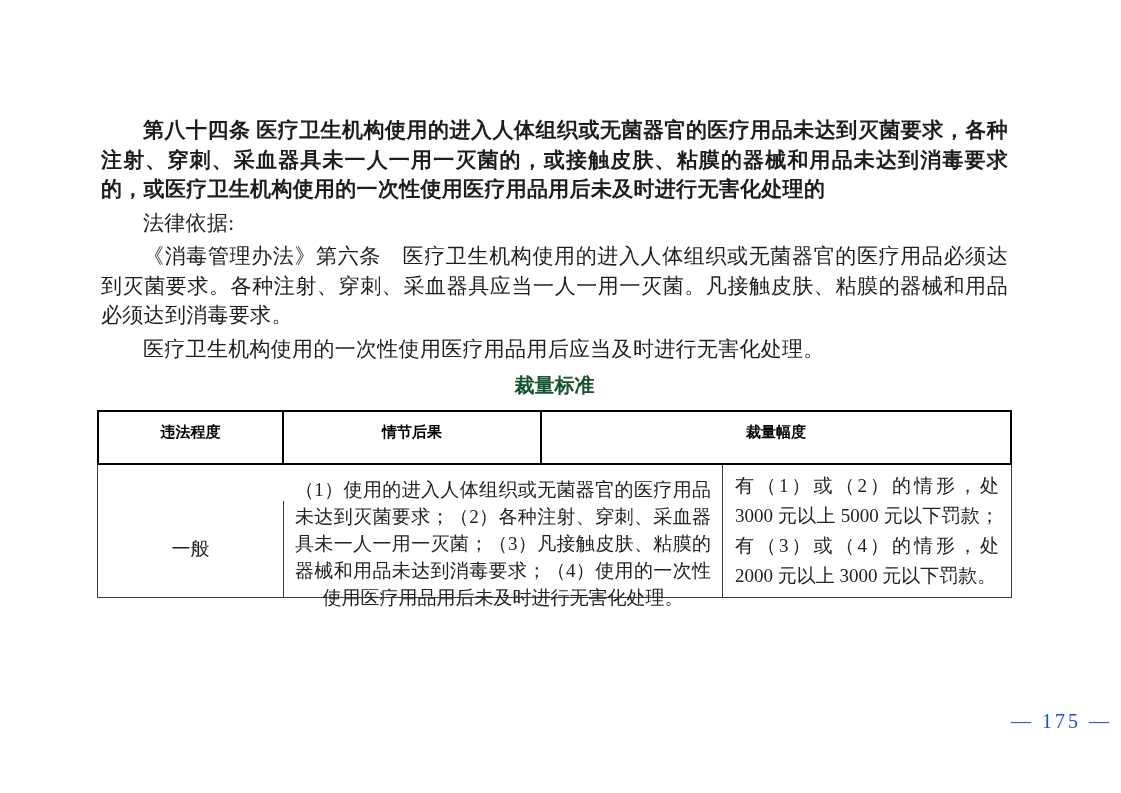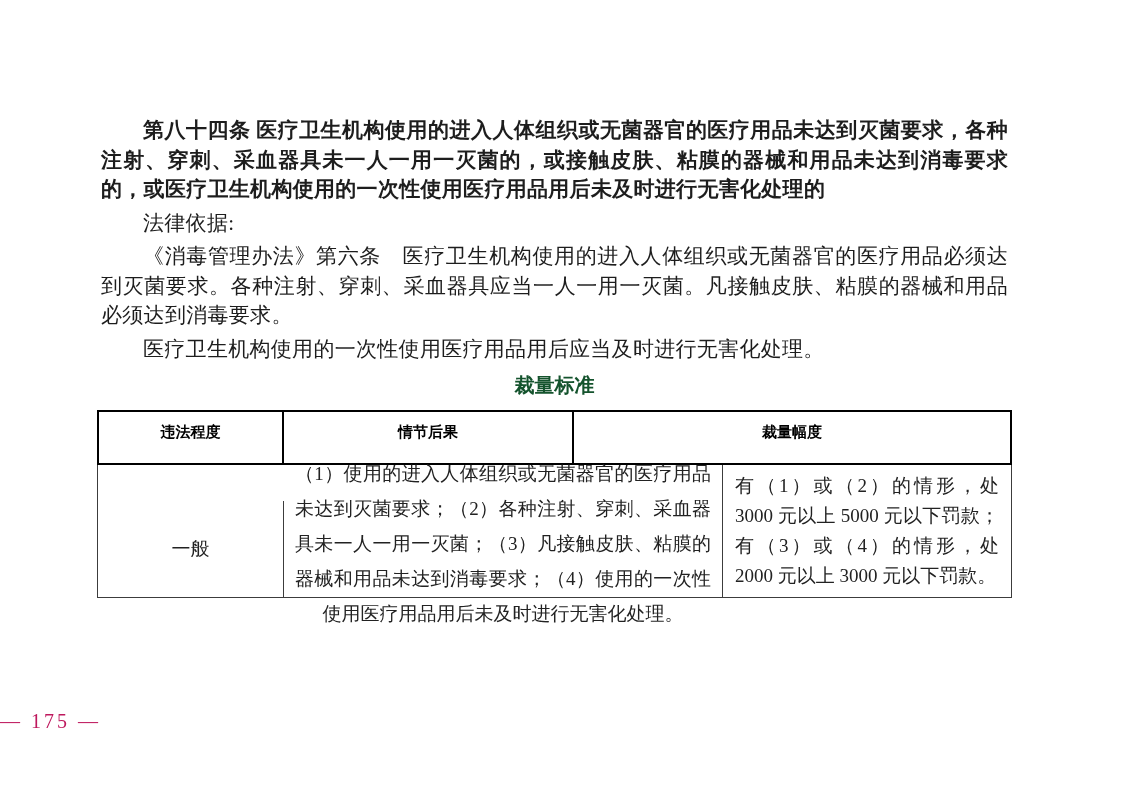--- a/index.html
+++ b/index.html
@@ -52,21 +52,21 @@
     display: flex;
     align-items: center;
     justify-content: center;
     font-family: "Liberation Sans", "DejaVu Sans", sans-serif;
     font-weight: bold;
     font-size: 15px;
     color: #000000;
     padding-bottom: 10px;
   }
   .th.c1 { width: 185px; border-right: 2px solid #000000; }
-  .th.c2 { width: 290px; border-right: 2px solid #000000; }
+  .th.c2 { width: 258px; border-right: 2px solid #000000; }
   .th.c3 { flex: 1; }
   .tbody-row {
     display: flex;
     box-sizing: border-box;
     height: 133px;
     border: 1px solid #3c3c3c;
     border-top: none;
   }
   .td {
     box-sizing: border-box;
@@ -82,44 +82,44 @@
     margin-top: 36px;
   }
   .td.b2 {
     width: 439px;
     border-right: 1px solid #3c3c3c;
     padding: 4px 11px;
   }
   .td.b2 .cell-text {
     display: block;
     width: 100%;
-    line-height: 35px;
+    line-height: 27px;
     text-align: justify;
     text-align-last: center;
     margin-top: 24px;
   }
   .td.b3 {
     flex: 1;
     padding: 4px 12px;
   }
   .td.b3 .cell-text {
     display: block;
     width: 100%;
     line-height: 30px;
     text-align: justify;
   }
   .page-footer {
     position: absolute;
     left: 0;
-    right: 16px;
+    right: 9px;
     top: 710px;
-    text-align: left;
+    text-align: right;
     font-size: 20px;
     letter-spacing: 3px;
-    color: #be185d;
+    color: #1d4ed8;
   }
 </style>
 </head>
 <body>
 
 <div class="page">
   <div class="content">
 
     <p class="para bold">第八十四条 医疗卫生机构使用的进入人体组织或无菌器官的医疗用品未达到灭菌要求，各种注射、穿刺、采血器具未一人一用一灭菌的，或接触皮肤、粘膜的器械和用品未达到消毒要求的，或医疗卫生机构使用的一次性使用医疗用品用后未及时进行无害化处理的</p>
 

